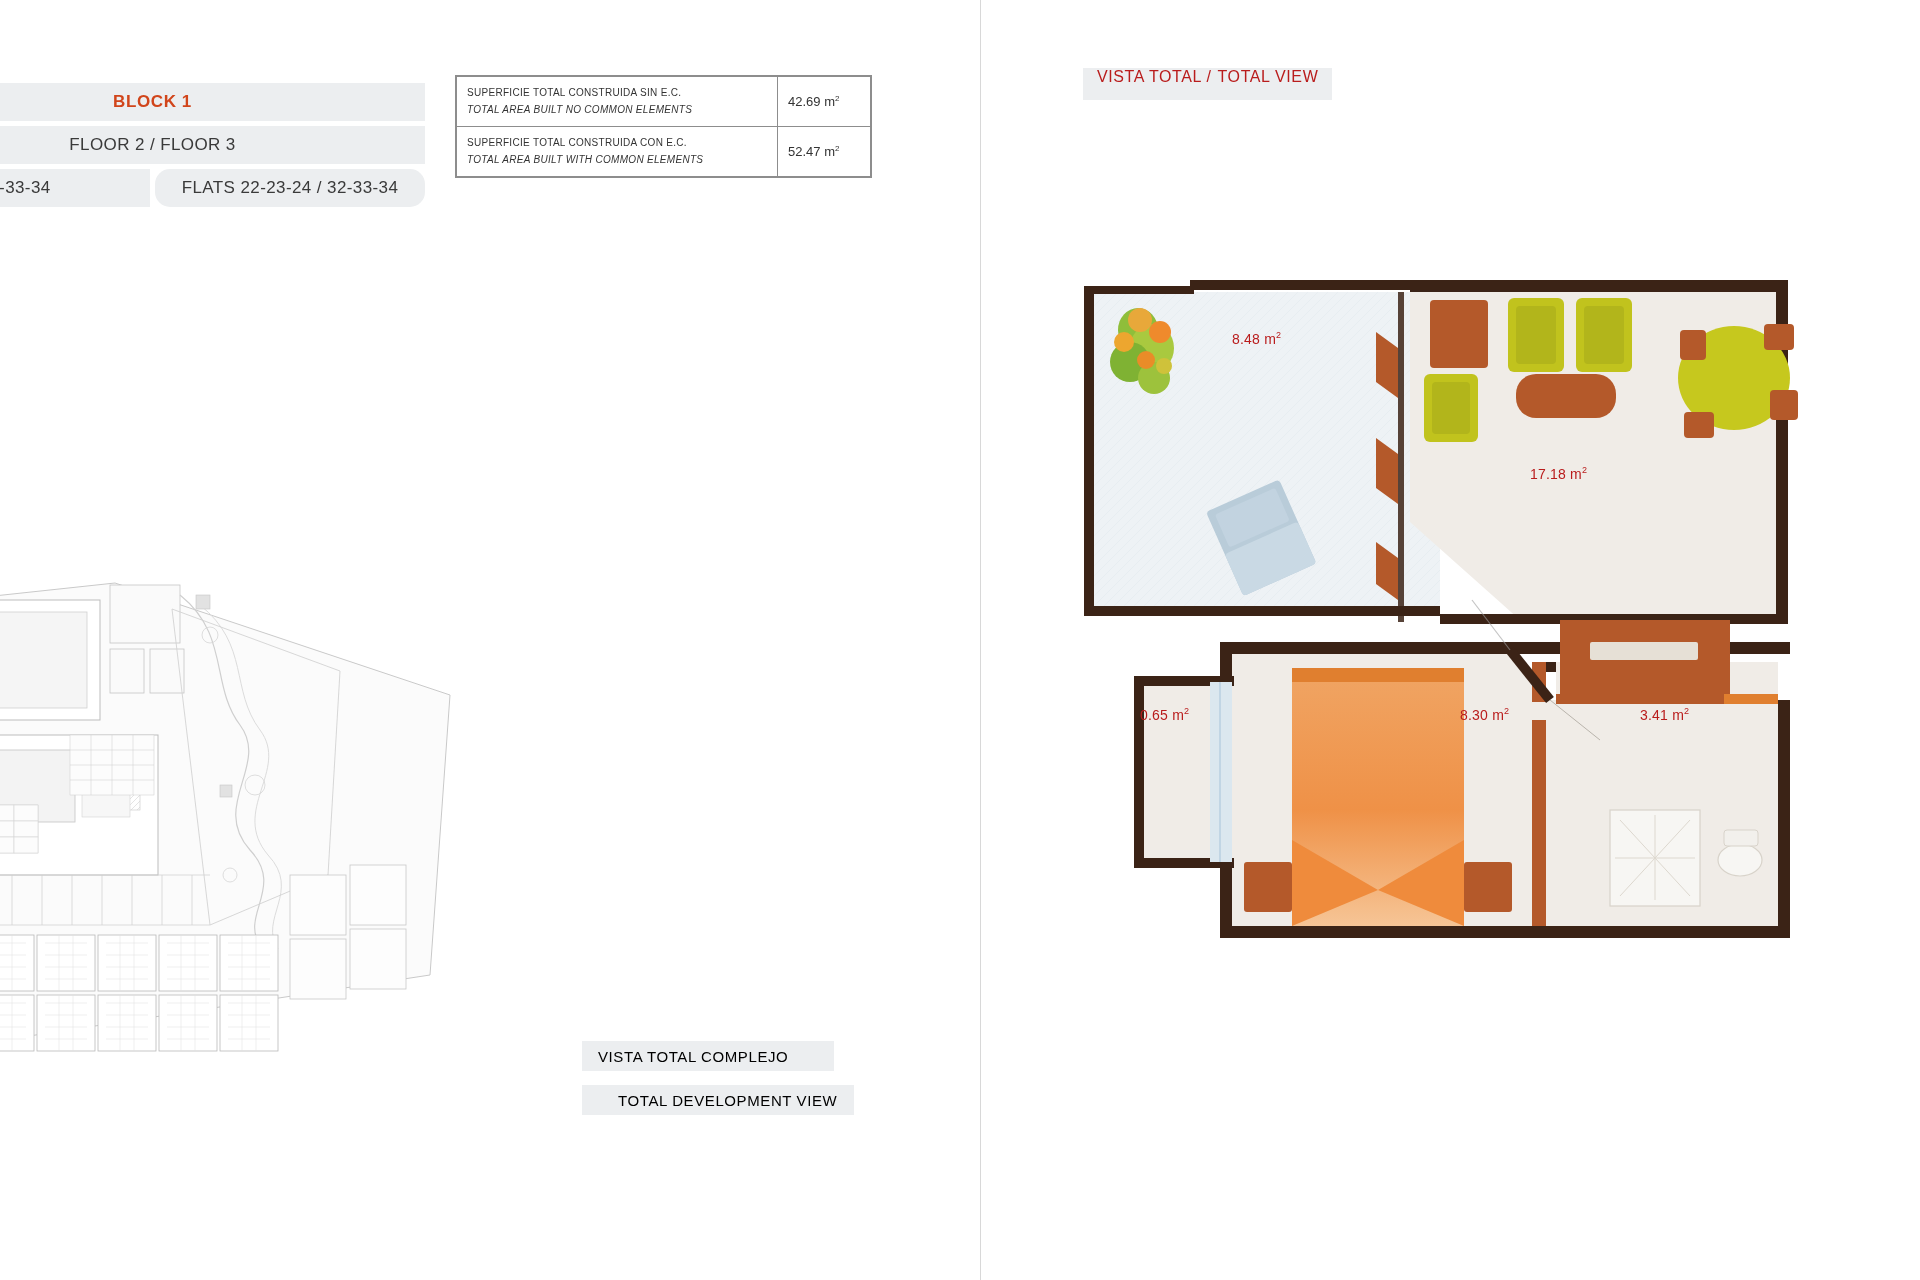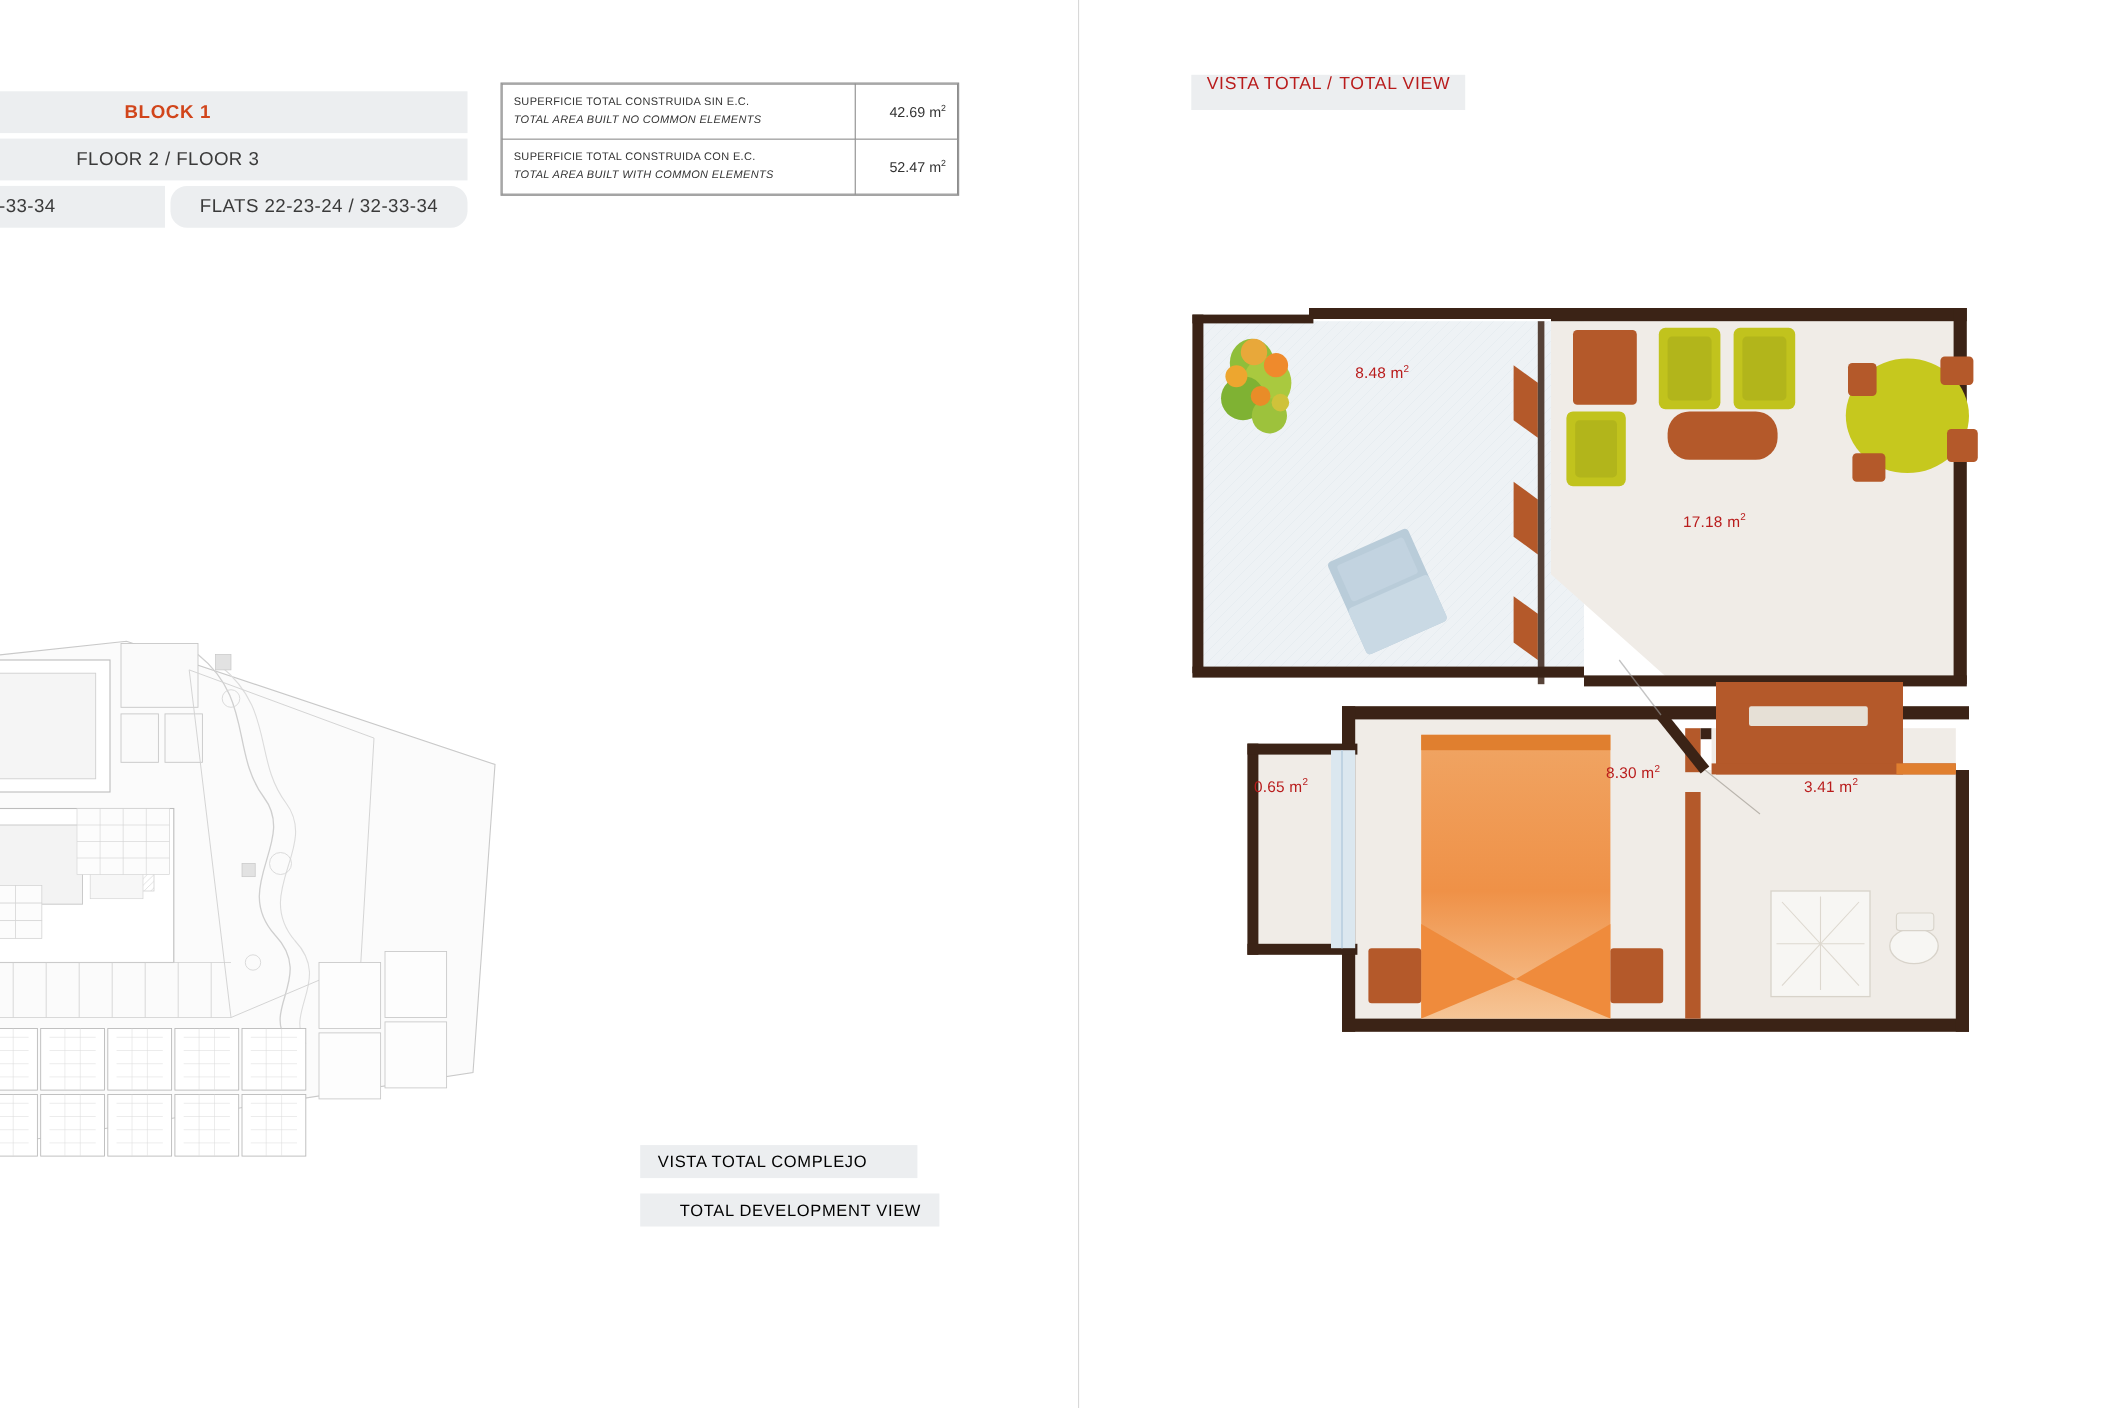--- a/index.html
+++ b/index.html
@@ -58,21 +58,21 @@
   .area-table td{
     border:1px solid #8d8d8d;
     padding:8px 10px;
     font-size:10px;
     color:#333;
     vertical-align:middle;
   }
   .area-table td.label{width:300px;line-height:1.65;}
   .area-table td.label .es{display:block;letter-spacing:.3px;}
   .area-table td.label .en{display:block;font-style:italic;letter-spacing:.3px;}
-  .area-table td.val{text-align:right;font-size:13px;white-space:nowrap;}
+  .area-table td.val{text-align:left;font-size:13px;white-space:nowrap;}
   .area-table td.val sup{font-size:8px;}
 
   
   .siteplan{
     position:absolute;left:-90px;top:575px;width:640px;height:530px;
   }
   .siteplan svg{display:block;}
 
   .caption-box{
     position:absolute;
@@ -393,21 +393,21 @@
       <path d="M430,380 L392,330" stroke="#9c9c9c" stroke-width="1.2" fill="none" opacity="0.6"></path>
       <path d="M470,430 L520,470" stroke="#b9b4ac" stroke-width="1" fill="none"></path>
     </svg>
 
     <div class="area-label" style="left:152px;top:60px;">
       <span>8.48 m</span><sup>2</sup>
     </div>
     <div class="area-label" style="left:450px;top:195px;">
       <span>17.18 m</span><sup>2</sup>
     </div>
-    <div class="area-label" style="left:380px;top:424px;text-align:center;">
+    <div class="area-label" style="left:380px;top:436px;text-align:center;">
       <span>8.30 m</span><sup>2</sup>
     </div>
     <div class="area-label" style="left:560px;top:436px;">
       <span>3.41 m</span><sup>2</sup>
     </div>
     <div class="area-label" style="left:60px;top:436px;">
       <span>0.65 m</span><sup>2</sup>
     </div>
   </div>
 

